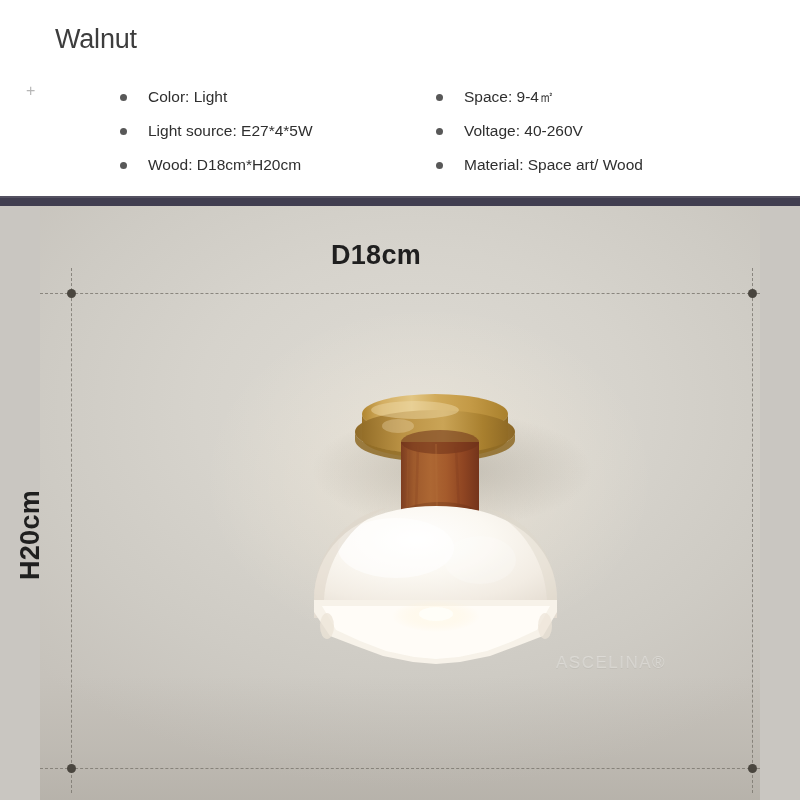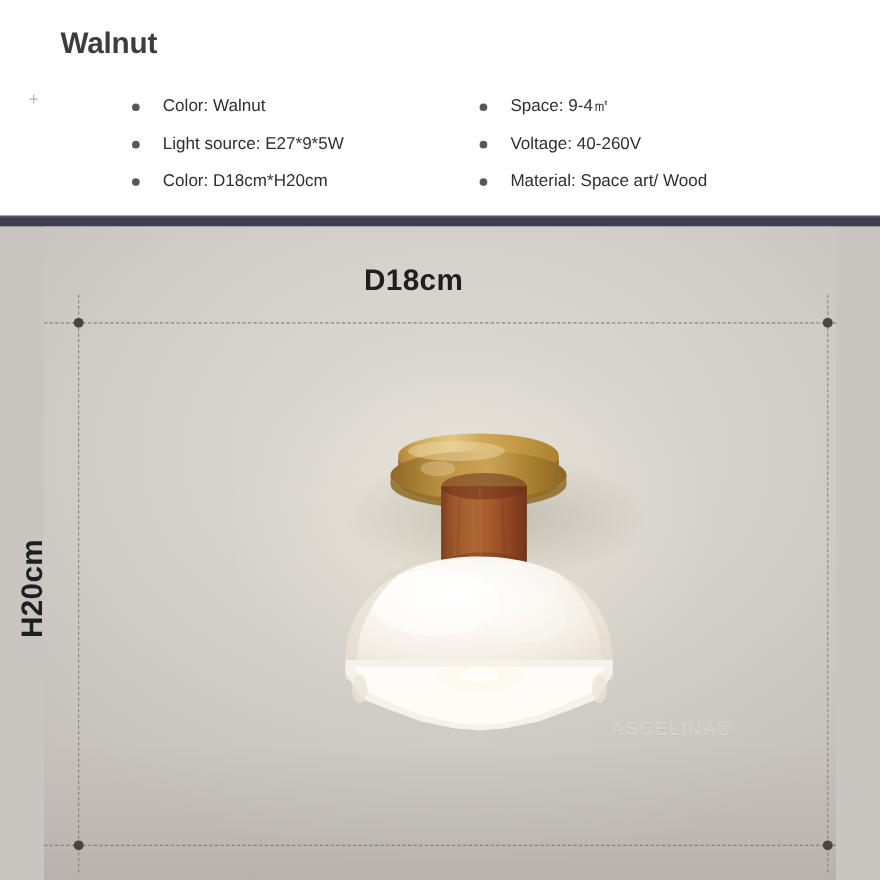--- a/index.html
+++ b/index.html
@@ -11,21 +11,21 @@
   }
   #page{position:relative;width:800px;height:800px;overflow:hidden;}
 
   
   .spec-panel{
     position:absolute;left:0;top:0;width:800px;height:196px;
     background:#ffffff;
   }
   .product-title{
     position:absolute;left:55px;top:24px;
-    font-size:27px;font-weight:bold;color:#3d3d3d;
+    font-size:27px;font-weight:normal;color:#3d3d3d;
     letter-spacing:-0.2px;
   }
   .plus-mark{
     position:absolute;left:26px;top:83px;
     font-size:16px;color:#b6b6b6;font-weight:400;
     line-height:1;
   }
   .spec-col{position:absolute;top:80px;}
   .spec-col.left{left:120px;width:320px;}
   .spec-col.right{left:436px;width:340px;}
@@ -115,29 +115,29 @@
 
   <div class="spec-panel">
 
     <div class="product-title">Walnut</div>
 
     <div class="plus-mark">+</div>
 
     <div class="spec-col left">
       <div class="spec-item">
         <span class="bullet"></span>
-        <span>Color: Walnut</span>
-      </div>
-      <div class="spec-item">
-        <span class="bullet"></span>
-        <span>Light source: E27*9*5W</span>
-      </div>
-      <div class="spec-item">
-        <span class="bullet"></span>
-        <span>Color: D18cm*H20cm</span>
+        <span>Color: Light</span>
+      </div>
+      <div class="spec-item">
+        <span class="bullet"></span>
+        <span>Light source: E27*4*5W</span>
+      </div>
+      <div class="spec-item">
+        <span class="bullet"></span>
+        <span>Wood: D18cm*H20cm</span>
       </div>
     </div>
 
     <div class="spec-col right">
       <div class="spec-item">
         <span class="bullet"></span>
         <span>Space: 9-4㎡</span>
       </div>
       <div class="spec-item">
         <span class="bullet"></span>

